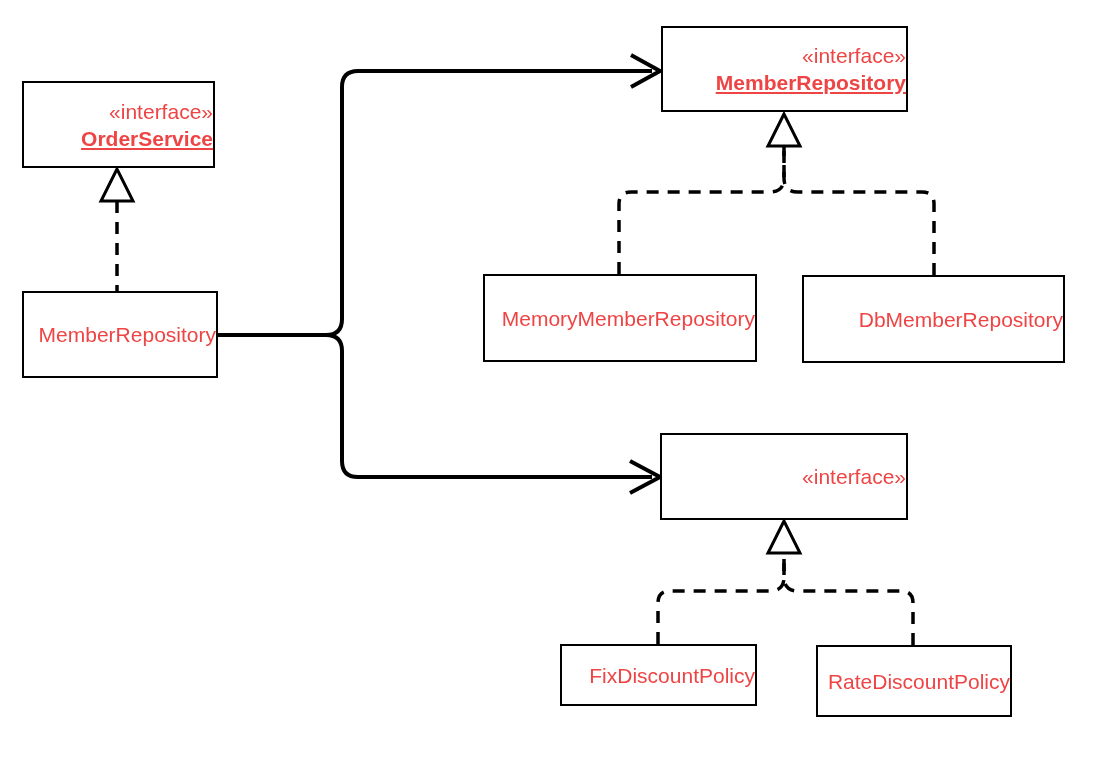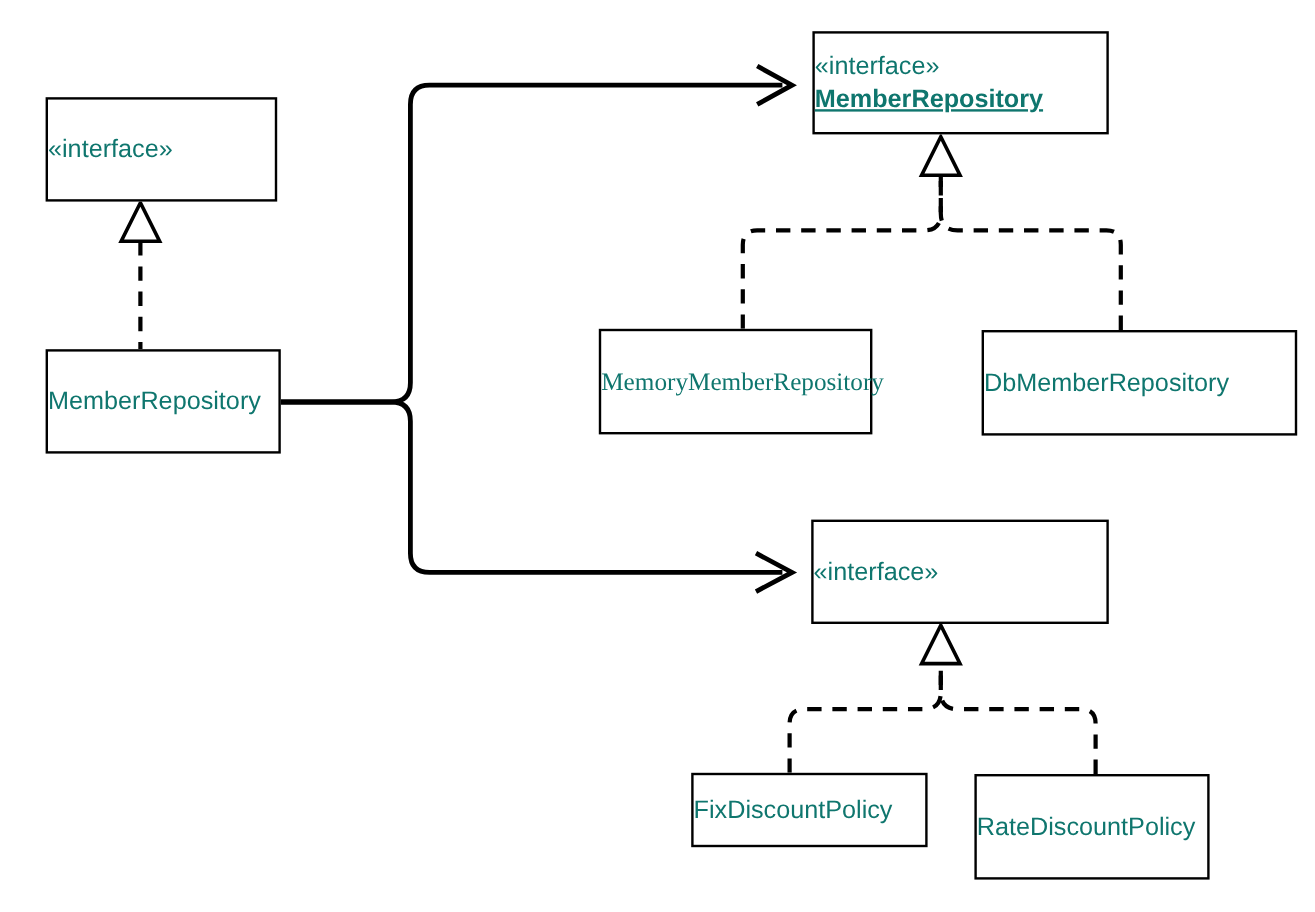--- a/index.html
+++ b/index.html
@@ -45,28 +45,27 @@
     stroke-width: 3;
     stroke-linejoin: miter;
   }
   .node {
     position: absolute;
     box-sizing: border-box;
     border: 2px solid #000000;
     background: #ffffff;
     display: flex;
     flex-direction: column;
-    align-items: flex-start;
+    align-items: flex-end;
     justify-content: center;
     text-align: center;
     font-size: 21px;
     line-height: 27px;
-    color: #0f766e;
+    color: #ef4444;
     white-space: nowrap;
-    margin-left: 16px;
   }
   .stereotype {
     font-weight: 400;
   }
   .iface-name {
     font-weight: 700;
     text-decoration: underline;
   }
   .class-name {
     font-weight: 400;
@@ -94,44 +93,45 @@
     <path class="tri" d="M 784 114 L 768 146 L 800 146 Z"></path>
 
     <path class="dashed" d="M 658 644 L 658 603 Q 658 591 670 591 L 770 591 Q 784 591 784 577 L 784 553"></path>
 
     <path class="dashed" d="M 913 645 L 913 603 Q 913 591 901 591 L 798 591 Q 784 591 784 577 L 784 553"></path>
     <path class="tri" d="M 784 521 L 768 553 L 800 553 Z"></path>
   </svg>
 
   <div class="node" style="left:22px; top:81px; width:193px; height:87px;">
     <span class="stereotype">«interface»</span>
+    <span class="iface-name">OrderService</span>
   </div>
 
   <div class="node" style="left:22px; top:291px; width:196px; height:87px;">
     <span class="class-name">MemberRepository</span>
   </div>
 
   <div class="node" style="left:661px; top:26px; width:247px; height:86px;">
     <span class="stereotype">«interface»</span>
     <span class="iface-name">MemberRepository</span>
   </div>
 
-  <div class="node" style="left:483px; top:274px; width:228px; height:88px;font-family:Liberation Serif, serif;">
+  <div class="node" style="left:483px; top:274px; width:274px; height:88px;">
     <span class="class-name">MemoryMemberRepository</span>
   </div>
 
   <div class="node" style="left:802px; top:275px; width:263px; height:88px;">
     <span class="class-name">DbMemberRepository</span>
   </div>
 
   <div class="node" style="left:660px; top:433px; width:248px; height:87px;">
     <span class="stereotype">«interface»</span>
   </div>
 
   <div class="node" style="left:560px; top:644px; width:197px; height:62px;">
     <span class="class-name">FixDiscountPolicy</span>
   </div>
 
-  <div class="node" style="left:796px; top:645px; width:196px; height:88px;">
+  <div class="node" style="left:816px; top:645px; width:196px; height:72px;">
     <span class="class-name">RateDiscountPolicy</span>
   </div>
 
 </div>
 
 </body></html>

